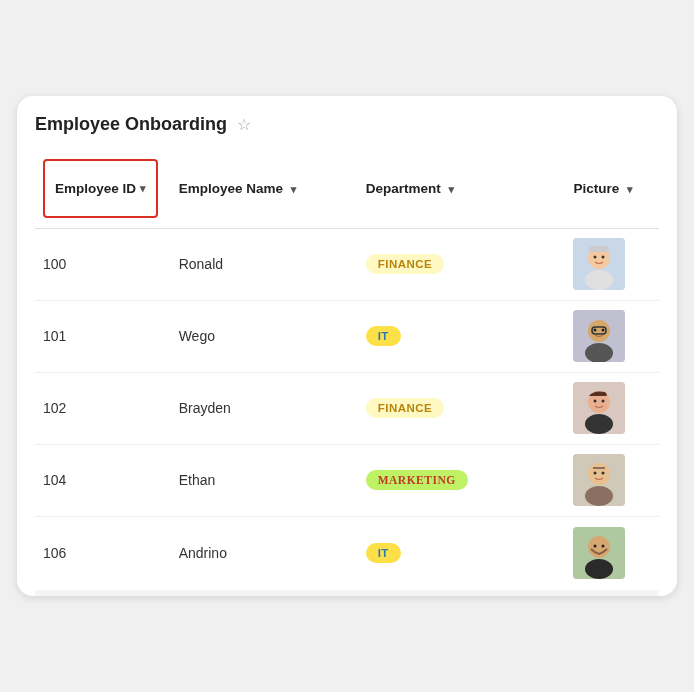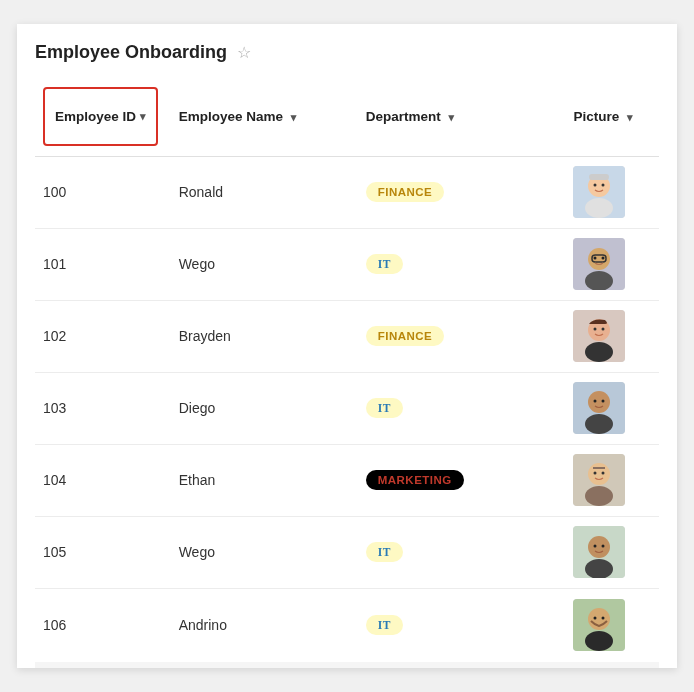--- a/index.html
+++ b/index.html
@@ -6,21 +6,21 @@
     body {
       background: #f0f0f0;
       display: flex;
       justify-content: center;
       align-items: center;
       min-height: 100vh;
       font-family: 'Segoe UI', Arial, sans-serif;
     }
     .card {
       background: #fff;
-      border-radius: 0;
+      border-radius: 16px;
       box-shadow: 0 2px 8px rgba(0,0,0,0.12);
       width: 660px;
       padding: 18px 18px 0 18px;
       overflow: hidden;
     }
     .header-row {
       display: flex;
       align-items: center;
       gap: 10px;
       margin-bottom: 14px;
@@ -78,27 +78,27 @@
       border-radius: 20px;
       font-size: 11.5px;
       font-weight: 700;
       letter-spacing: 0.5px;
     }
     .badge-finance {
       background: #fef9c3;
       color: #b8860b;
     }
     .badge-it {
-      background: #fef9c3;
+      background: #fde047;
       color: #2a7ab5;
+    }
+    .badge-marketing {
+      background: #bef264;
+      color: #c0392b;
       font-family: Liberation Serif, serif;
-    }
-    .badge-marketing {
-      background: #000000;
-      color: #c0392b;
     }
     .avatar {
       width: 52px;
       height: 52px;
       border-radius: 4px;
       overflow: hidden;
       display: flex;
       align-items: center;
       justify-content: center;
       background: #ddd;
@@ -204,78 +204,40 @@
       <ellipse cx="26" cy="42" rx="14" ry="10" fill="#333"></ellipse>
       <circle cx="22" cy="19" r="1.5" fill="#333"></circle>
       <circle cx="30" cy="19" r="1.5" fill="#333"></circle>
       <path d="M22 24 Q26 27 30 24" stroke="#c07050" stroke-width="1.2" fill="none"></path>
       <path d="M16 14 Q20 8 32 10 Q36 14 32 14" fill="#5a3020"></path>
     </svg>
             </div>
     </td>
   </tr>
         <tr>
-    <td class="col-id">103</td>
-    <td class="col-name">Diego</td>
-    <td class="col-dept">
-      <span class="badge badge-it">IT</span>
-    </td>
-    <td class="col-pic">
-      <div class="avatar">
-              <svg viewBox="0 0 52 52" xmlns="http://www.w3.org/2000/svg">
-      <rect width="52" height="52" fill="#b8c8d8"></rect>
-      <circle cx="26" cy="20" r="11" fill="#c49060"></circle>
-      <ellipse cx="26" cy="42" rx="14" ry="10" fill="#444"></ellipse>
-      <circle cx="22" cy="19" r="1.5" fill="#222"></circle>
-      <circle cx="30" cy="19" r="1.5" fill="#222"></circle>
-      <path d="M22 24 Q26 27 30 24" stroke="#a06040" stroke-width="1.2" fill="none"></path>
-    </svg>
-            </div>
-    </td>
-  </tr>
-        <tr>
     <td class="col-id">104</td>
     <td class="col-name">Ethan</td>
     <td class="col-dept">
       <span class="badge badge-marketing">MARKETING</span>
     </td>
     <td class="col-pic">
       <div class="avatar">
               <svg viewBox="0 0 52 52" xmlns="http://www.w3.org/2000/svg">
       <rect width="52" height="52" fill="#d0c8b8"></rect>
       <circle cx="26" cy="20" r="11" fill="#e8c090"></circle>
       <ellipse cx="26" cy="42" rx="14" ry="10" fill="#8a7060"></ellipse>
       <circle cx="22" cy="19" r="1.5" fill="#333"></circle>
       <circle cx="30" cy="19" r="1.5" fill="#333"></circle>
       <path d="M22 24 Q26 27 30 24" stroke="#c07050" stroke-width="1.2" fill="none"></path>
       <line x1="20" y1="14" x2="32" y2="14" stroke="#8a7060" stroke-width="2"></line>
     </svg>
             </div>
     </td>
   </tr>
         <tr>
-    <td class="col-id">105</td>
-    <td class="col-name">Wego</td>
-    <td class="col-dept">
-      <span class="badge badge-it">IT</span>
-    </td>
-    <td class="col-pic">
-      <div class="avatar">
-              <svg viewBox="0 0 52 52" xmlns="http://www.w3.org/2000/svg">
-      <rect width="52" height="52" fill="#c8d8c8"></rect>
-      <circle cx="26" cy="21" r="11" fill="#c09060"></circle>
-      <ellipse cx="26" cy="43" rx="14" ry="10" fill="#444"></ellipse>
-      <circle cx="22" cy="20" r="1.5" fill="#222"></circle>
-      <circle cx="30" cy="20" r="1.5" fill="#222"></circle>
-      <path d="M22 25 Q26 28 30 25" stroke="#a06040" stroke-width="1.2" fill="none"></path>
-    </svg>
-            </div>
-    </td>
-  </tr>
-        <tr>
     <td class="col-id">106</td>
     <td class="col-name">Andrino</td>
     <td class="col-dept">
       <span class="badge badge-it">IT</span>
     </td>
     <td class="col-pic">
       <div class="avatar">
               <svg viewBox="0 0 52 52" xmlns="http://www.w3.org/2000/svg">
       <rect width="52" height="52" fill="#b0c8a0"></rect>
       <circle cx="26" cy="20" r="11" fill="#d4a870"></circle>

